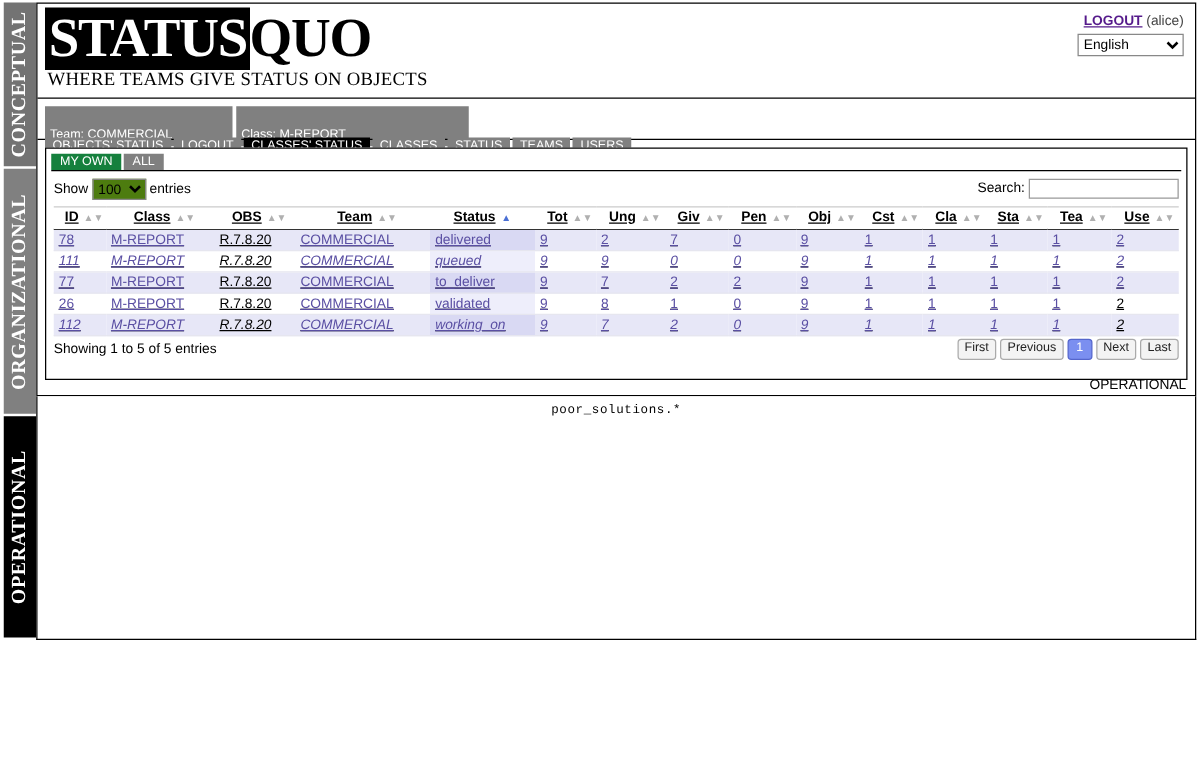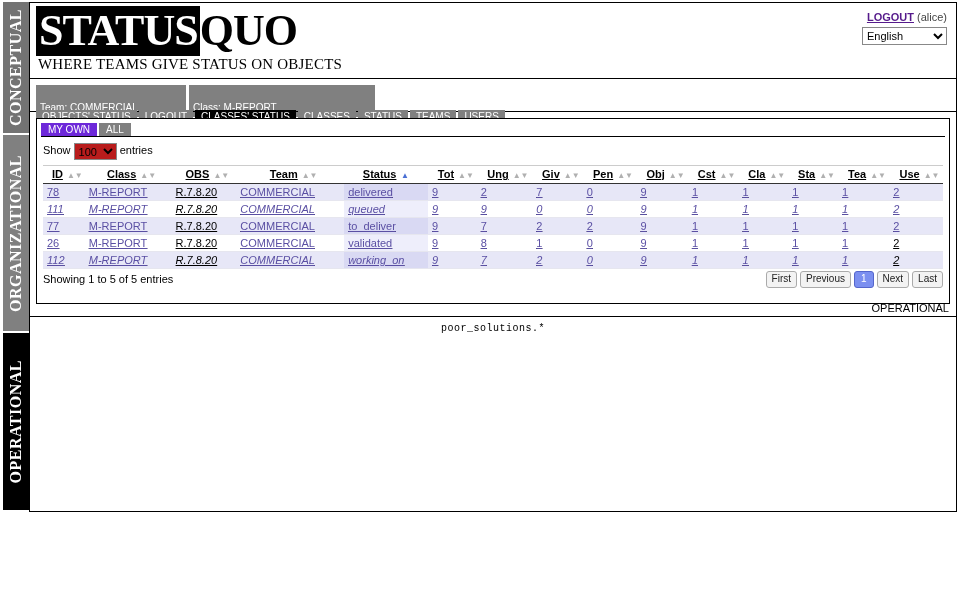--- a/index.html
+++ b/index.html
@@ -178,21 +178,21 @@
   }
   .subtab {
     height: 13px;
     line-height: 13px;
     padding: 0 7px;
     font-size: 10px;
     color: #fff;
     background: #808080;
     white-space: nowrap;
   }
-  .subtab.active { background: #6d28d9; }
+  .subtab.active { background: #15803d; }
   #subtabs-underline {
     border-bottom: 1px solid #000;
     margin: 0 4px;
   }
 
   
   #dtcontrols {
     position: relative;
     height: 22px;
     margin: 4px 6px 0 6px;
@@ -202,21 +202,21 @@
     left: 0;
     top: 2px;
     font-size: 11px;
   }
   #lenselect {
     width: 43px;
     height: 17px;
     font-size: 11px;
     font-family: "Liberation Sans", sans-serif;
     border: 1px solid #888;
-    background: #b91c1c;
+    background: #4d7c0f;
     vertical-align: middle;
     box-sizing: border-box;
   }
   #filterbox {
     position: absolute;
     right: 0;
     top: 2px;
     font-size: 11px;
     white-space: nowrap;
   }
@@ -404,20 +404,24 @@
     </div>
     <div id="subtabs-underline"></div>
 
     <div id="dtcontrols">
       <div id="lengthbox">
         <span>Show</span>
         <select id="lenselect">
           <option>100</option>
         </select>
         <span>entries</span>
+      </div>
+      <div id="filterbox">
+        <span>Search:</span>
+        <input id="searchinput" type="text" value="" style="">
       </div>
     </div>
 
     <div id="tblwrap">
       <table class="dt">
         <thead>
           <tr>
             <th><span>ID</span><span class="sorticon">▲▼</span></th>
             <th><span>Class</span><span class="sorticon">▲▼</span></th>
             <th><span>OBS</span><span class="sorticon">▲▼</span></th>

